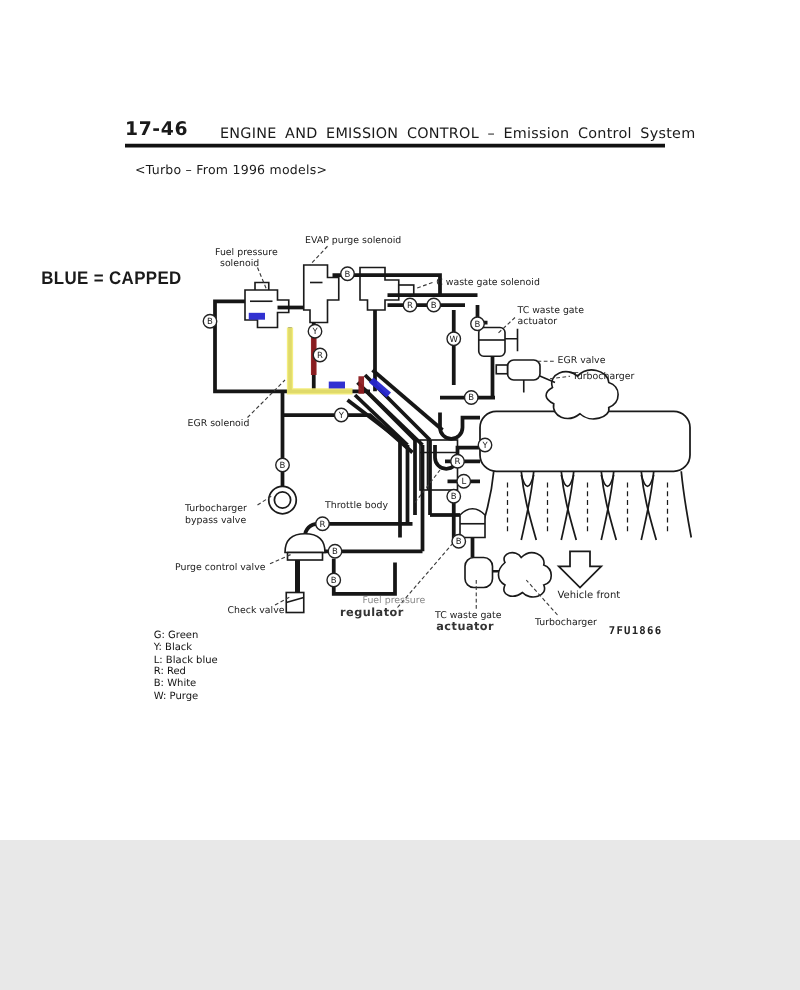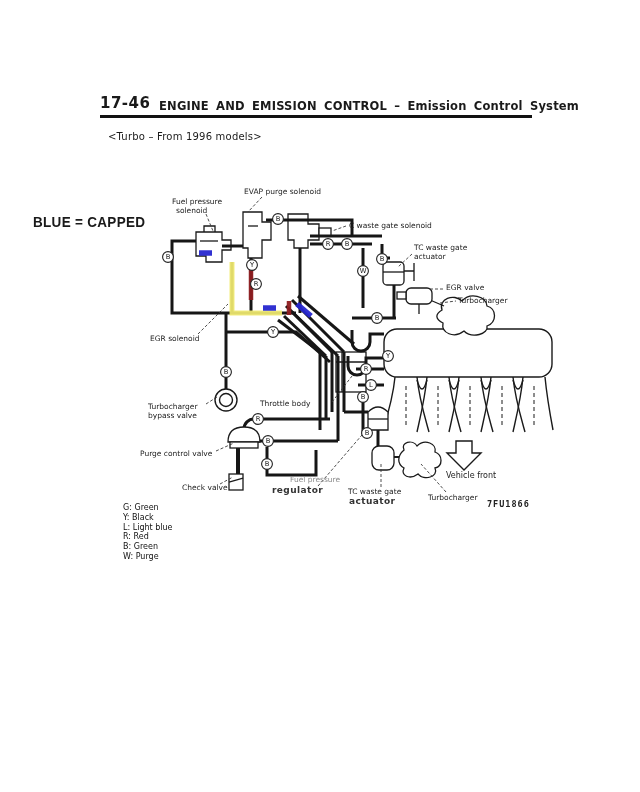--- a/index.html
+++ b/index.html
@@ -1,19 +1,19 @@
 <!DOCTYPE html>
 <html><head>
 <meta charset="utf-8">
 <style>
   html,body{margin:0;padding:0;background:#e8e8e8;}
-  .page{position:relative;width:640px;height:792px;background:#ffffff;overflow:hidden;
+  .page{position:relative;width:640px;height:672px;background:#ffffff;overflow:hidden;
         font-family:"DejaVu Sans",sans-serif;color:#1a1a1a;}
   .hdr-num{position:absolute;left:100px;top:94px;font-size:15px;font-weight:bold;letter-spacing:.5px;}
-  .hdr-title{position:absolute;left:159px;top:99px;font-size:11.5px;font-weight:bold;word-spacing:3px;letter-spacing:.2px;}
+  .hdr-title{position:absolute;left:176px;top:99px;font-size:11.5px;font-weight:normal;word-spacing:3px;letter-spacing:.2px;}
   .hdr-rule{position:absolute;left:100px;top:115px;width:432px;height:3px;background:#111;}
   .subtitle{position:absolute;left:108px;top:131px;font-size:10px;font-weight:normal;letter-spacing:.2px;}
   .capped{position:absolute;left:33px;top:215px;font-size:13.5px;font-weight:bold;
           font-family:"Liberation Sans",sans-serif;letter-spacing:.3px;transform:scaleY(1.08);}
   .legend{position:absolute;left:123px;top:503px;font-size:8px;line-height:9.8px;color:#111;}
   svg{position:absolute;left:0;top:0;}
   svg text{font-family:"DejaVu Sans",sans-serif;fill:#222;}
   .lbl{font-size:7.5px;}
   .lbl-bold{font-size:9px;font-weight:bold;letter-spacing:.4px;fill:#333;}
   .lbl-faint{font-size:7.5px;fill:#8a8a8a;}
@@ -321,19 +321,19 @@
       <g transform="translate(367,433)">
           <circle r="5.4"></circle>
           <text class="code-letter" text-anchor="middle" dy="2.3" stroke="none">B</text>
         </g>
     </g>
   </svg>
 
   <div class="legend">
     <div>G: Green</div>
     <div>Y: Black</div>
-    <div>L: Light blue</div>
+    <div>L: Black blue</div>
     <div>R: Red</div>
-    <div>B: Green</div>
+    <div>B: White</div>
     <div>W: Purge</div>
   </div>
 
 </div>
 
 </body></html>

